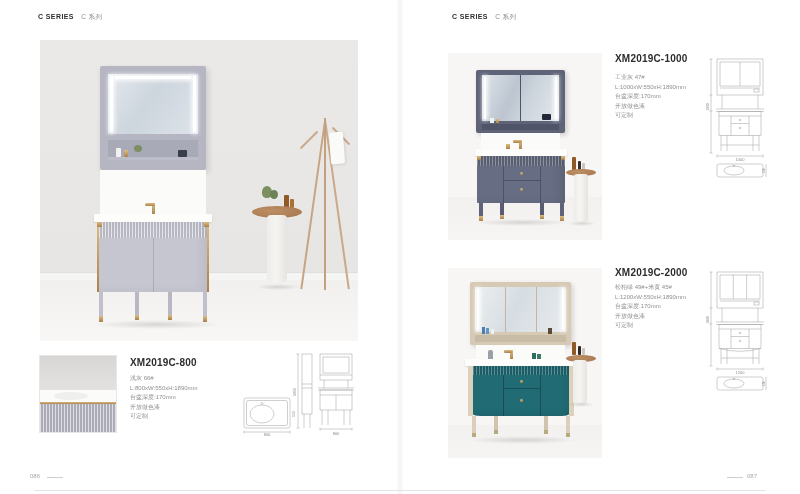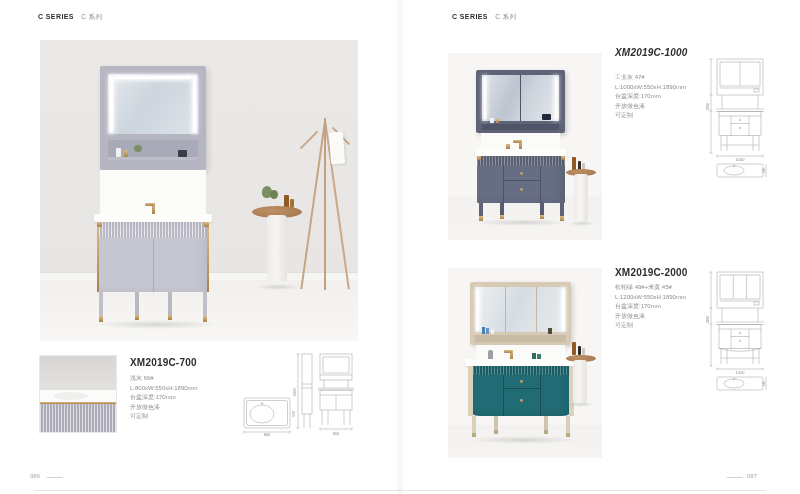--- a/index.html
+++ b/index.html
@@ -100,21 +100,21 @@
   </div>
 
   <div class="scene" style="left:40px;top:356px;width:76px;height:76px;background:#e2e1df;box-shadow:0 0 0 1px #e8e7e5;">
     <div class="abs" style="left:0;top:0;width:76px;height:34px;background:linear-gradient(180deg,#d7d6d4,#e3e2e0);"></div>
     <div class="abs" style="left:0;top:34px;width:76px;height:12px;background:#fbfbfa;"></div>
     <div class="abs" style="left:14px;top:36px;width:34px;height:8px;background:#efefee;border-radius:50%;"></div>
     <div class="abs fluted-light" style="left:0;top:46px;width:76px;height:30px;background-color:#b6b7c1;"></div>
     <div class="abs gold" style="left:0;top:46px;width:76px;height:2px;"></div>
   </div>
 
-  <div class="model-title" style="left:130px;top:357px;">XM2019C-700</div>
+  <div class="model-title" style="left:130px;top:357px;">XM2019C-800</div>
   <div class="spec-list" style="left:130px;top:374px;">
     <div>浅灰 66#</div>
     <div>L:800xW:550xH:1890mm</div>
     <div>台盆深度:170mm</div>
     <div>开放做色漆</div>
     <div>可定制</div>
   </div>
 
   <svg class="abs" style="left:240px;top:348px;" width="120" height="88" viewBox="0 0 120 88">
 
@@ -213,21 +213,21 @@
     <div class="abs shadow-ellipse" style="left:26px;top:166px;width:96px;height:7px;"></div>
 
     <div class="abs" style="left:124px;top:104px;width:4px;height:14px;background:#8f5a26;border-radius:1px;"></div>
     <div class="abs" style="left:130px;top:108px;width:3px;height:10px;background:#3a2e24;border-radius:1px;"></div>
     <div class="abs" style="left:134px;top:110px;width:3px;height:8px;background:#c9c6c0;border-radius:1px;"></div>
     <div class="abs" style="left:118px;top:116px;width:30px;height:7px;background:radial-gradient(ellipse at 40% 40%,#bd8f64,#a5754e);border-radius:50%;"></div>
     <div class="abs" style="left:126px;top:121px;width:14px;height:48px;background:linear-gradient(90deg,#eeece9,#f7f5f2 45%,#e6e4e0);border-radius:3px;"></div>
     <div class="abs shadow-ellipse" style="left:120px;top:168px;width:28px;height:5px;"></div>
   </div>
 
-  <div class="model-title" style="left:615px;top:47px;font-style:italic;">XM2019C-1000</div>
+  <div class="model-title" style="left:615px;top:53px;">XM2019C-1000</div>
   <div class="spec-list" style="left:615px;top:73px;">
     <div>工业灰 47#</div>
     <div>L:1000xW:550xH:1890mm</div>
     <div>台盆深度:170mm</div>
     <div>开放做色漆</div>
     <div>可定制</div>
   </div>
 
   <svg class="abs" style="left:704px;top:55px;" width="66" height="124" viewBox="0 0 66 124">
     <line class="ln" x1="7" y1="4" x2="7" y2="98"></line>

